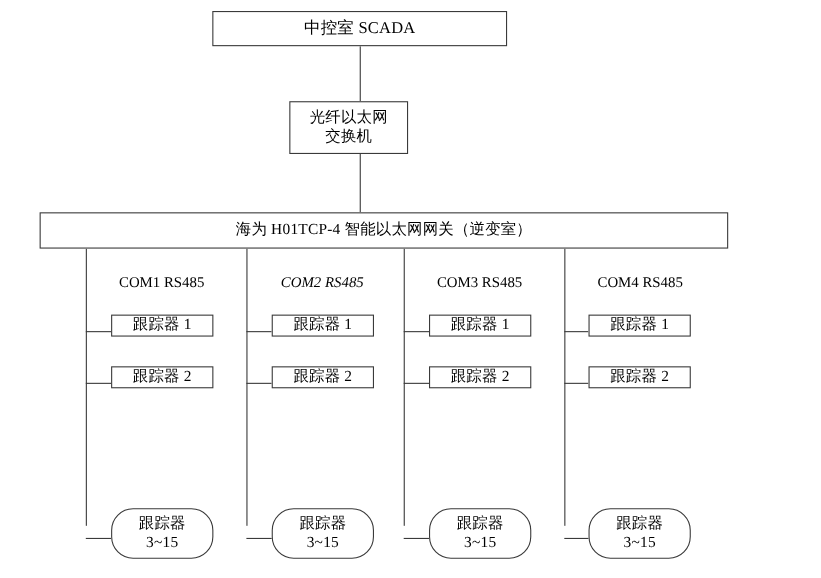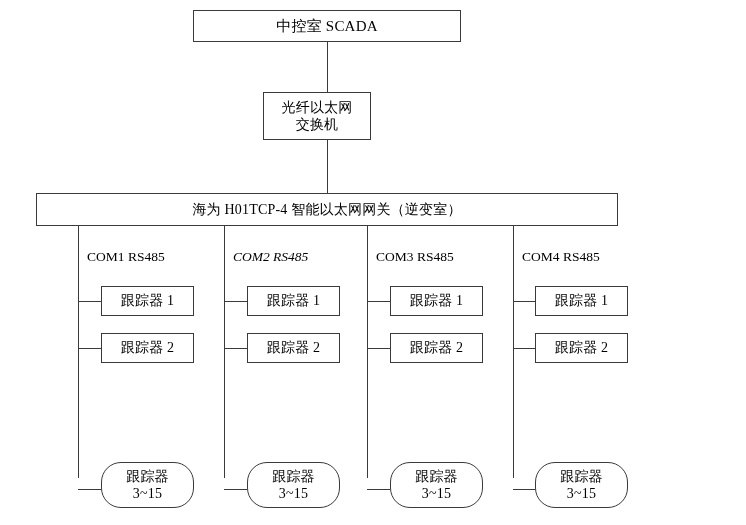--- a/index.html
+++ b/index.html
@@ -46,34 +46,35 @@
     width: 268px; height: 32px;
     font-size: 15px;
   }
   #switch-node {
     left: 263px;  top: 92px;
     width: 108px; height: 48px;
     font-size: 14px;
   }
   #gateway-node {
     left: 36px;   top: 193px;
-    width: 582px; height: 33px;
+    width: 626px; height: 33px;
     font-size: 14px;
   }
   
   .port-label {
     position: absolute;
     font-size: 13.5px;
     white-space: nowrap;
+    text-align: center;
     z-index: 2;
   }
   
   .tracker {
     width: 93px;
-    height: 30px;
+    height: 20px;
     font-size: 14px;
   }
   .tracker.tall {
     height: 46px;
     border-radius: 20px;
   }
   
   .line {
     position: absolute;
     background: #3a3a3a;

